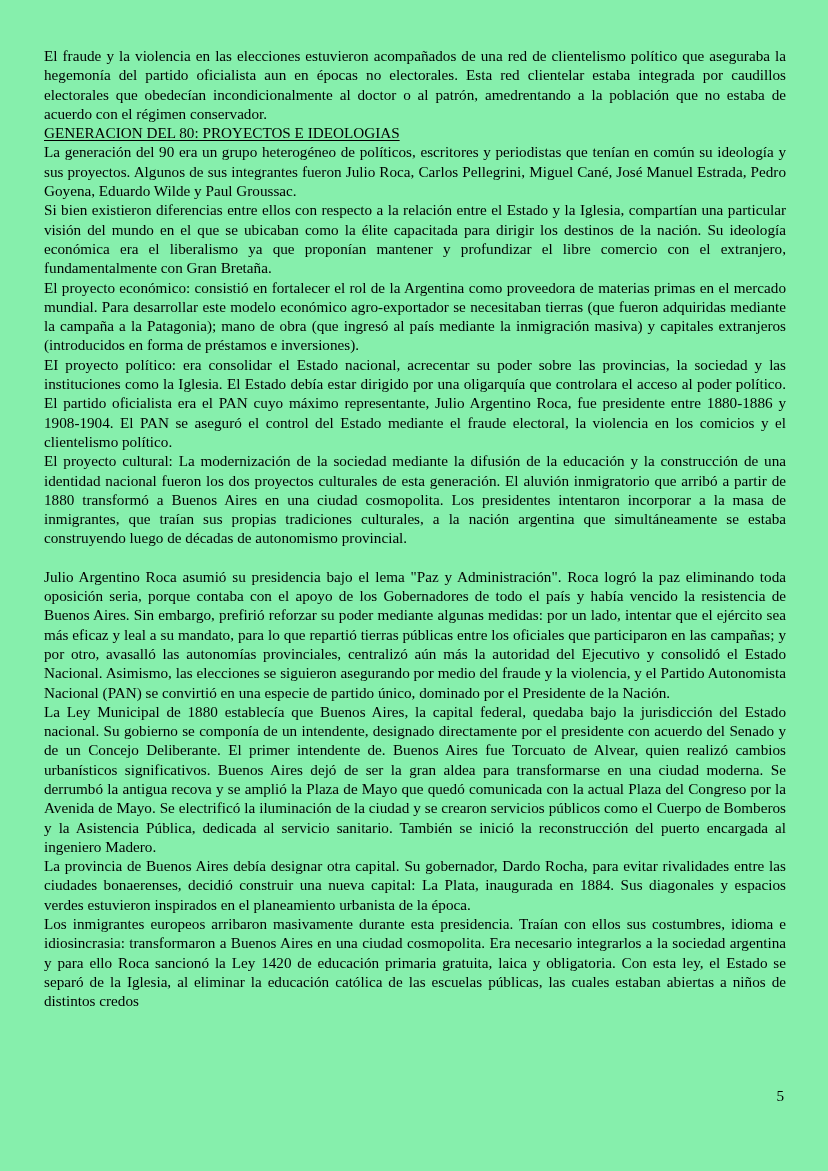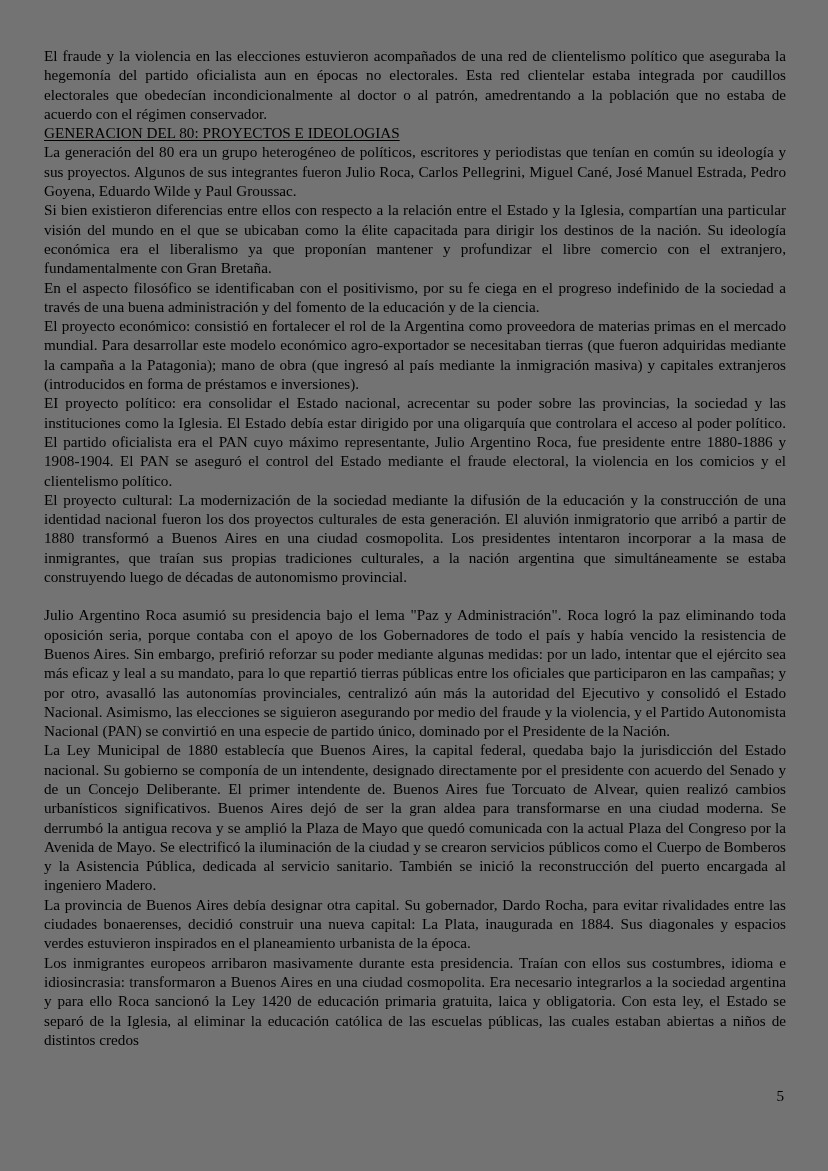--- a/index.html
+++ b/index.html
@@ -14,21 +14,21 @@
     color: #000000;
     position: relative;
     overflow: hidden;
   }
   #page {
     position: absolute;
     left: 0;
     top: 0;
     width: 828px;
     height: 1171px;
-    background: #737373;
+    background: #86efac;
   }
   #content {
     position: absolute;
     left: 44px;
     top: 46px;
     width: 742px;
   }
   p.para {
     margin: 0;
     padding: 0;
@@ -73,26 +73,25 @@
 <div id="page">
 
   <div id="content">
 
     <p class="para">El fraude y la violencia en las elecciones estuvieron acompañados de una red de clientelismo político que aseguraba la hegemonía del partido oficialista aun en épocas no electorales. Esta red clientelar estaba integrada por caudillos electorales que obedecían incondicionalmente al doctor o al patrón, amedrentando a la población que no estaba de acuerdo con el régimen conservador.</p>
 
     <div class="heading-wrap">
       <h2 class="heading">GENERACION DEL 80: PROYECTOS E IDEOLOGIAS</h2>
     </div>
 
-    <p class="para">La generación del 80 era un grupo heterogéneo de políticos, escritores y periodistas que tenían en común su ideología y sus proyectos. Algunos de sus integrantes fueron Julio Roca, Carlos Pellegrini, Miguel Cané, José Manuel Estrada, Pedro Goyena, Eduardo Wilde y Paul Groussac.</p>
+    <p class="para">La generación del 90 era un grupo heterogéneo de políticos, escritores y periodistas que tenían en común su ideología y sus proyectos. Algunos de sus integrantes fueron Julio Roca, Carlos Pellegrini, Miguel Cané, José Manuel Estrada, Pedro Goyena, Eduardo Wilde y Paul Groussac.</p>
 
     <p class="para">Si bien existieron diferencias entre ellos con respecto a la relación entre el Estado y la Iglesia, compartían una particular visión del mundo en el que se ubicaban como la élite capacitada para dirigir los destinos de la nación. Su ideología económica era el liberalismo ya que proponían mantener y profundizar el libre comercio con el extranjero, fundamentalmente con Gran Bretaña.</p>
 
 
-    <p class="para">En el aspecto filosófico se identificaban con el positivismo, por su fe ciega en el progreso indefinido de la sociedad a través de una buena administración y del fomento de la educación y de la ciencia.</p>
 
 
     <p class="para"><b class="lead">El proyecto económico</b><span>: consistió en fortalecer el rol de la Argentina como proveedora de materias primas en el mercado mundial. Para desarrollar este modelo económico agro-exportador se necesitaban tierras (que fueron adquiridas mediante la campaña a la Patagonia); mano de obra (que ingresó al país mediante la inmigración masiva) y capitales extranjeros (introducidos en forma de préstamos e inversiones).</span></p>
 
     <p class="para"><b class="lead">EI proyecto político:</b><span> era consolidar el Estado nacional, acrecentar su poder sobre las provincias, la sociedad y las instituciones como la Iglesia. El Estado debía estar dirigido por una oligarquía que controlara el acceso al poder político. El partido oficialista era el PAN cuyo máximo representante, Julio Argentino Roca, fue presidente entre 1880-1886 y 1908-1904. El PAN se aseguró el control del Estado mediante el fraude electoral, la violencia en los comicios y el clientelismo político.</span></p>
 
     <p class="para"><b class="lead">El proyecto cultural:</b><span> La modernización de la sociedad mediante la difusión de la educación y la construcción de una identidad nacional fueron los dos proyectos culturales de esta generación. El aluvión inmigratorio que arribó a partir de 1880 transformó a Buenos Aires en una ciudad cosmopolita. Los presidentes intentaron incorporar a la masa de inmigrantes, que traían sus propias tradiciones culturales, a la nación argentina que simultáneamente se estaba construyendo luego de décadas de autonomismo provincial.</span></p>
 
     <div class="spacer-sm"></div>
 

